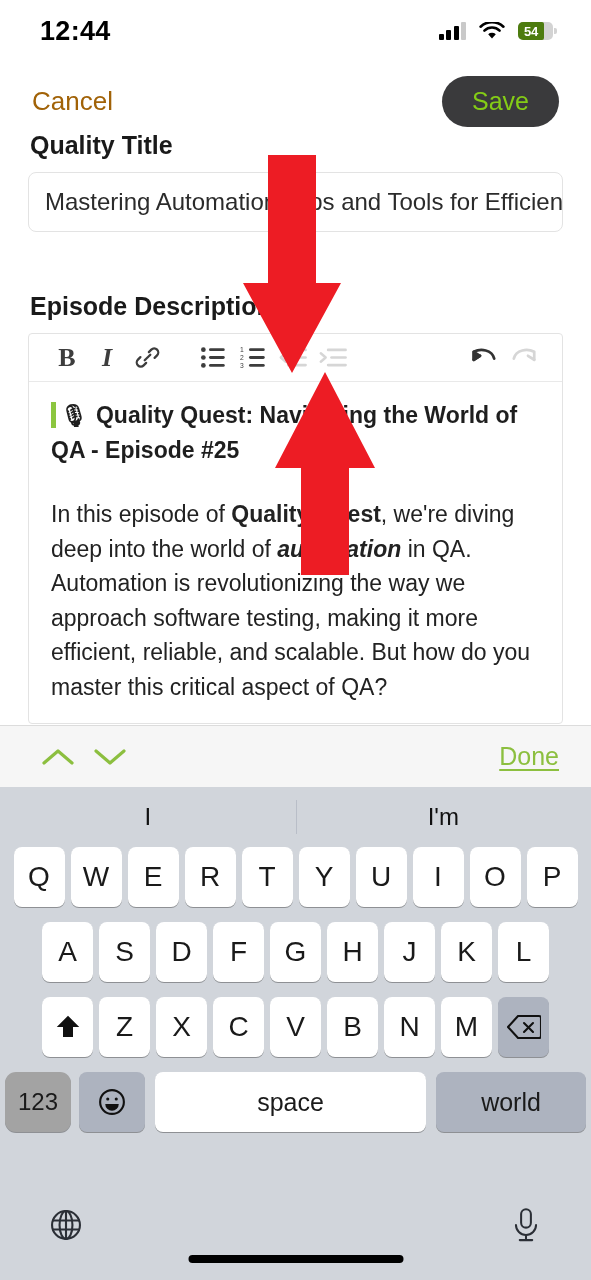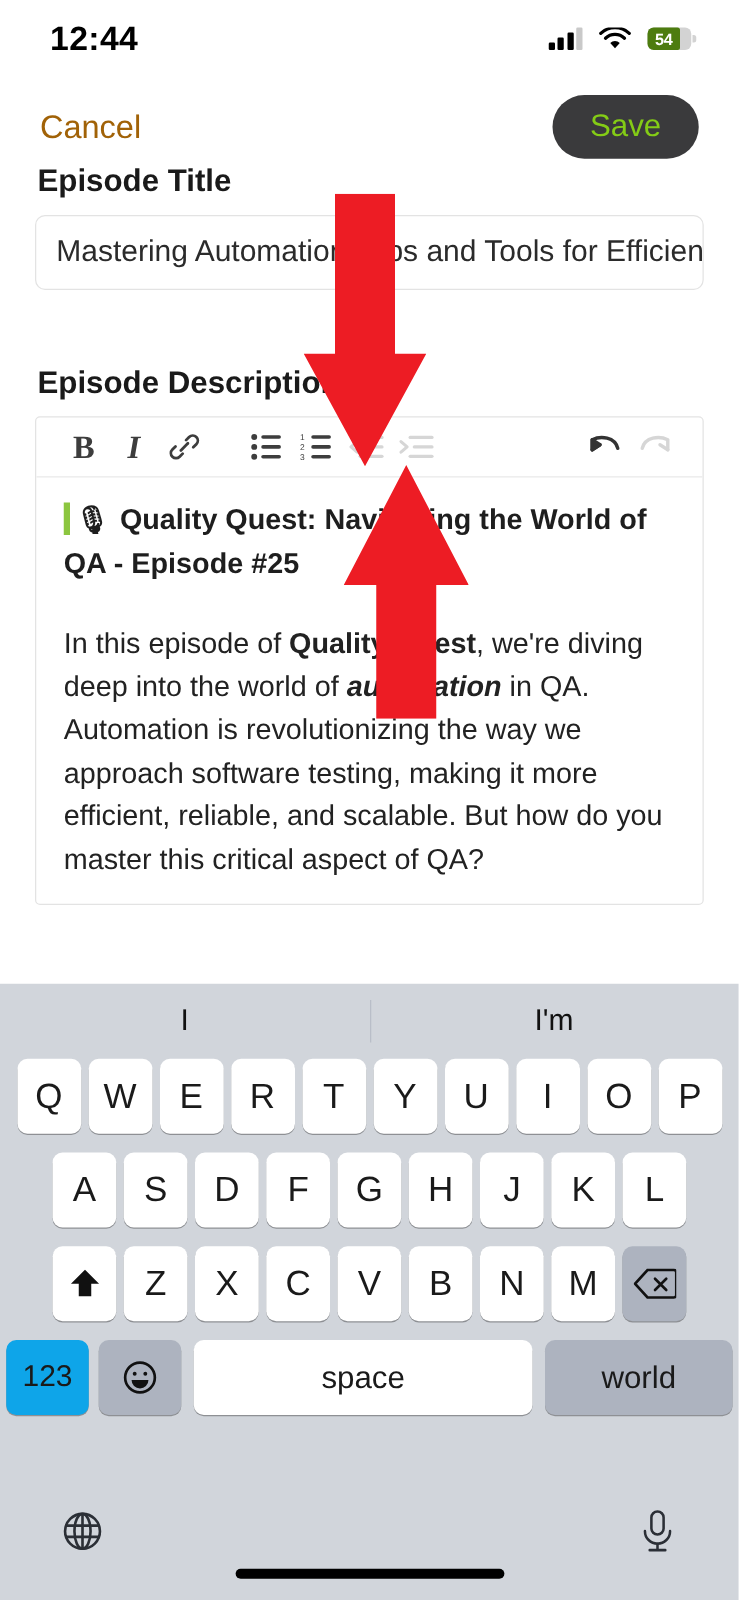--- a/index.html
+++ b/index.html
@@ -158,21 +158,21 @@
     box-shadow:0 1px 0 rgba(0,0,0,0.32);
     font-family:inherit; font-size:28px; color:#1a1a1a;
     height:60px; display:flex; align-items:center; justify-content:center;
     cursor:pointer; padding:0;
   }
   .krow.r1 .key { width:51px; }
   .krow.r2 .key { width:51px; }
   .krow.r3 .key { width:51px; }
   .key.shift { width:76px; }
   .key.backspace { width:76px; background:#adb3bf; }
-  .key.num { width:66px; background:#0ea5e9; font-size:24px; }
+  .key.num { width:66px; background:#a3a3a3; font-size:24px;border-radius:11px; }
   .key.emoji { width:66px; background:#adb3bf; font-size:27px; }
   .key.space { flex:1; background:#fff; font-size:25px; margin:0 2px; }
   .key.return { width:150px; background:#adb3bf; font-size:25px; }
 
   .kbfooter {
     position:absolute; bottom:0; left:0; width:591px; height:95px;
     display:flex; align-items:flex-start; justify-content:space-between;
     padding:22px 48px 0 48px;
   }
   .kbicon { background:none; border:none; cursor:pointer; padding:0; }
@@ -208,21 +208,21 @@
           </span>
       </span>
     </div>
   </div>
 
   <div class="navrow">
     <button class="cancel-btn">Cancel</button>
     <button class="save-btn">Save</button>
   </div>
 
-  <div class="field-label" id="lbl-title">Episode Title</div>
+  <div class="field-label" id="lbl-title">Quality Title</div>
   <div class="title-input">Mastering Automation: Tips and Tools for Efficient C</div>
 
   <div class="field-label" id="lbl-desc">Episode Description</div>
 
   <div class="editor-wrap">
 
     <div class="toolbar">
       <button class="tb-btn tb-b">B</button>
       <button class="tb-btn tb-i">I</button>
       <button class="tb-btn">
@@ -295,20 +295,33 @@
     </div>
   </div>
 
   <svg class="arrow" id="arrow-down" viewBox="0 0 98 218">
     <polygon points="25,0 73,0 73,128 98,128 49,218 0,128 25,128" fill="#ED1C24"></polygon>
   </svg>
   <svg class="arrow" id="arrow-up" viewBox="0 0 100 203">
     <polygon points="50,0 100,96 74,96 74,203 26,203 26,96 0,96" fill="#ED1C24"></polygon>
   </svg>
 
+  <div class="accessory">
+    <button class="chev">
+      <svg width="34" height="22" viewBox="0 0 34 22" fill="none" stroke-width="3.2" stroke-linecap="round" stroke-linejoin="round">
+          <path d="M3 17 L17 5 L31 17"></path>
+        </svg>
+    </button>
+    <button class="chev">
+      <svg width="34" height="22" viewBox="0 0 34 22" fill="none" stroke-width="3.2" stroke-linecap="round" stroke-linejoin="round">
+          <path d="M3 5 L17 17 L31 5"></path>
+        </svg>
+    </button>
+    <button class="done-btn">Done</button>
+  </div>
 
   <div class="keyboard">
 
     <div class="predictions">
       <button class="pred">I</button>
       <button class="pred">I'm</button>
     </div>
 
     <div class="krow r1">
       <button class="key">Q</button>

